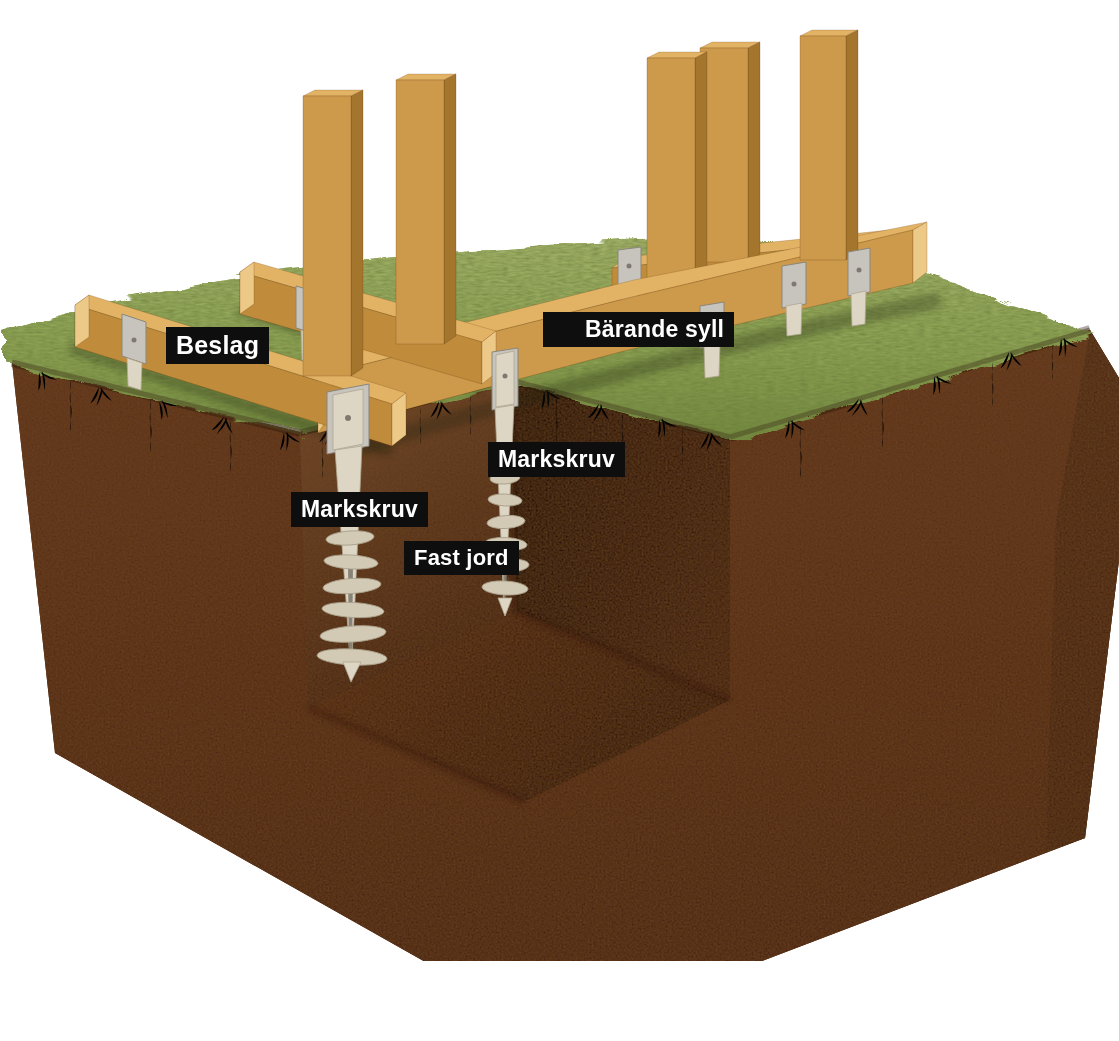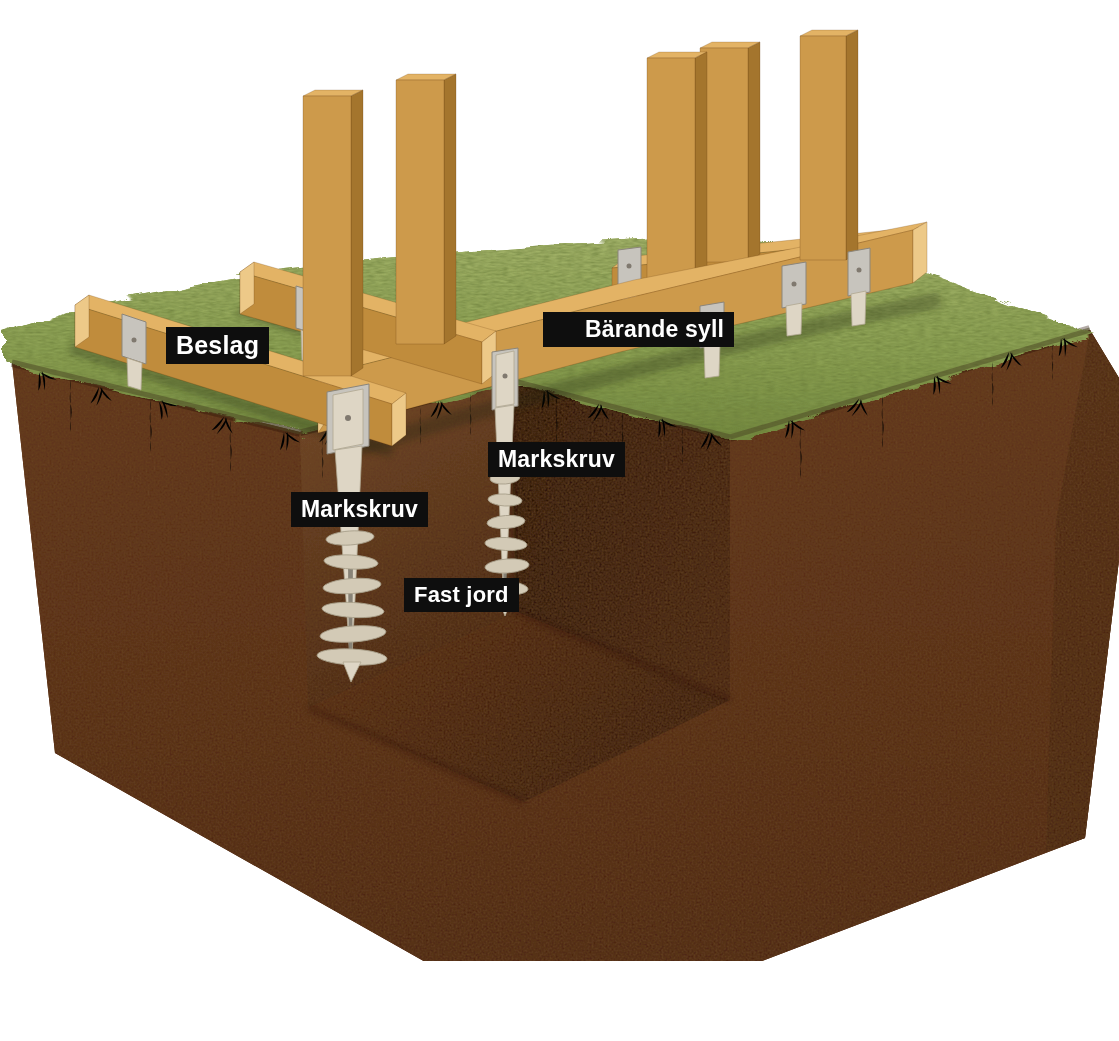--- a/index.html
+++ b/index.html
@@ -6,21 +6,21 @@
   .stage{position:relative;width:1119px;height:961px;background:#ffffff;overflow:hidden;
          font-family:"Liberation Sans",sans-serif;}
   .stage svg{position:absolute;left:0;top:0;}
   .lbl{position:absolute;background:#0e0e0e;color:#ffffff;
        font:700 23px/1.25 "Liberation Sans",sans-serif;
        padding:3px 10px;white-space:nowrap;letter-spacing:.2px;}
   #lbl-beslag{left:166px;top:327px;font-size:25px;}
   #lbl-syll{left:543px;top:312px;padding-left:42px;}
   #lbl-mark-r{left:488px;top:442px;}
   #lbl-mark-l{left:291px;top:492px;}
-  #lbl-fast{left:404px;top:578px;font-size:22px;}
+  #lbl-fast{left:404px;top:541px;font-size:22px;}
 
   
   .wood-f{fill:#cd9a4b;stroke:rgba(92,52,8,.3);stroke-width:.8;}
   .wood-f2{fill:#c08c3c;stroke:rgba(92,52,8,.3);stroke-width:.8;}
   .wood-s{fill:#a4752d;stroke:rgba(92,52,8,.3);stroke-width:.8;}
   .wood-t{fill:#e3b365;stroke:rgba(92,52,8,.25);stroke-width:.8;}
   .wood-e{fill:#edc988;stroke:rgba(92,52,8,.3);stroke-width:.8;}
   .metal{fill:#c7c4bd;stroke:#8b857a;stroke-width:1;}
   .mdot{fill:#80796f;}
   .post{fill:#ded6c5;stroke:#b0a791;stroke-width:.8;}

